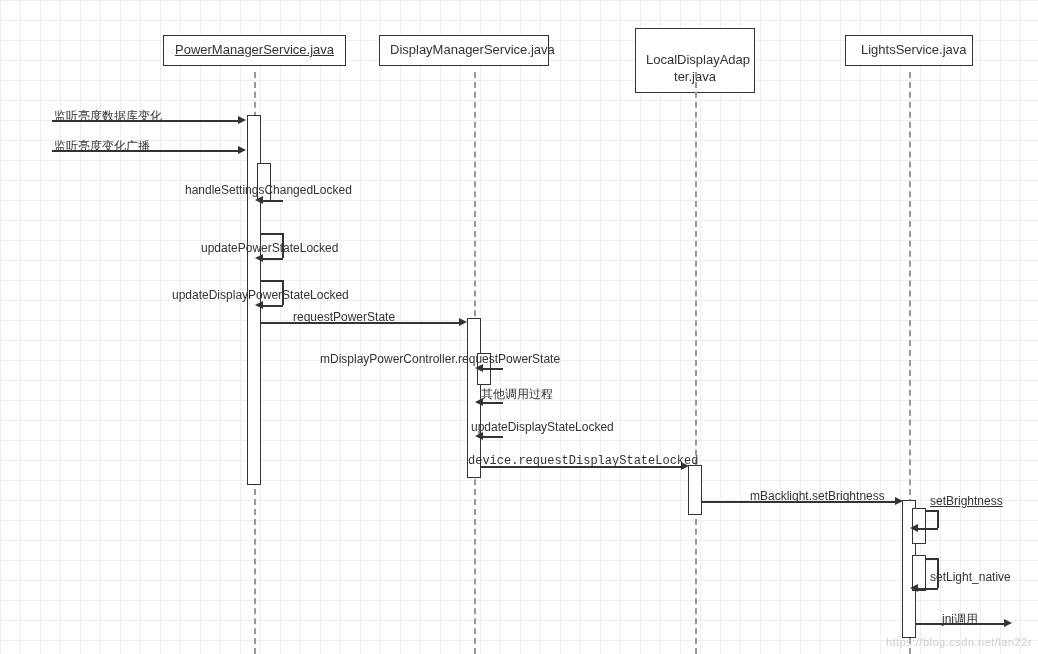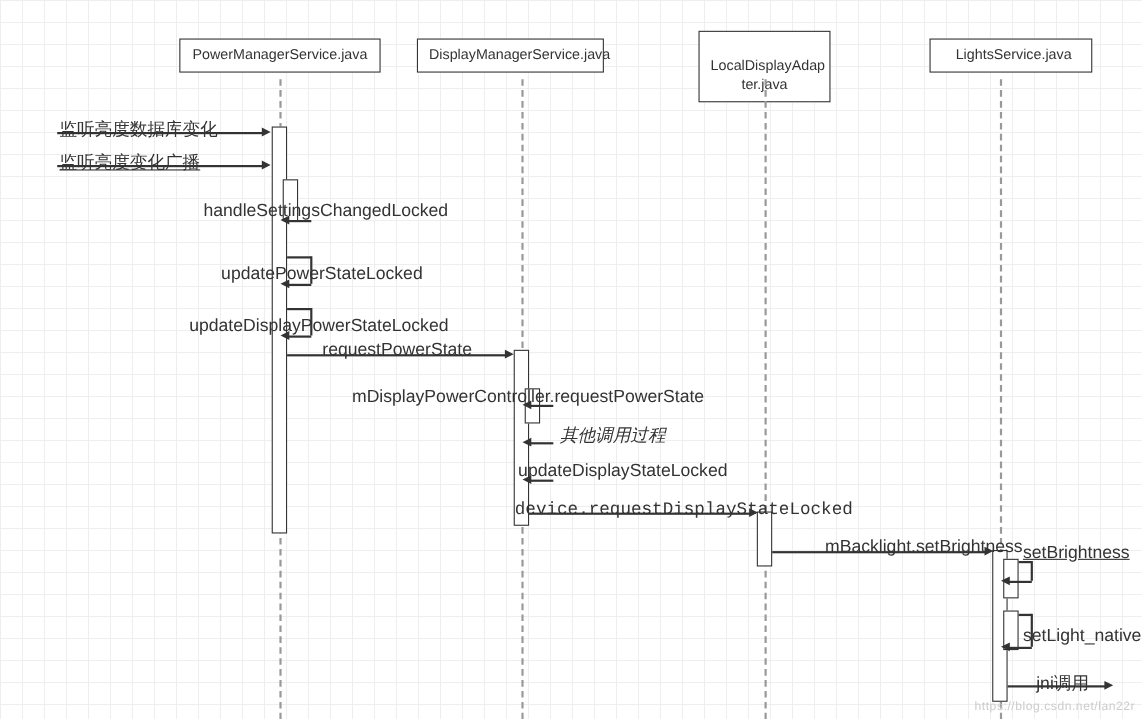--- a/index.html
+++ b/index.html
@@ -31,21 +31,21 @@
       width: 0;
     }
     .activation {
       position: absolute;
       background: #fff;
       border: 1px solid #333;
       width: 14px;
     }
     .msg-label {
       position: absolute;
-      font-size: 16px;
+      font-size: 12px;
       white-space: nowrap;
       background: transparent;
       text-align: center;
     }
     .arrow-line {
       position: absolute;
       background: #333;
       height: 1.5px;
     }
     .arrow-head {
@@ -62,31 +62,31 @@
       right: 6px;
       bottom: 6px;
       font-size: 11px;
       color: #ccc;
       letter-spacing: 0.5px;
     }
   </style>
 </head>
 <body>
 
-<div class="participant" style="left:163px;top:35px;width:183px;">
+<div class="participant" style="left:163px;top:35px;width:183px;text-decoration:underline;">
   <span>PowerManagerService.java</span>
 </div>
 <div class="participant" style="left:379px;top:35px;width:170px;">
   <span>DisplayManagerService.java</span>
 </div>
 <div class="participant" style="left:635px;top:28px;width:120px;white-space:pre-line;">
   <span>LocalDisplayAdap
 ter.java</span>
 </div>
-<div class="participant" style="left:845px;top:35px;width:148px;padding-left:15px;">
+<div class="participant" style="left:845px;top:35px;width:128px;padding-left:15px;">
   <span>LightsService.java</span>
 </div>
 
 <div class="lifeline" style="left:254px;top:72px;height:582px;"></div>
 <div class="lifeline" style="left:474px;top:72px;height:582px;"></div>
 <div class="lifeline" style="left:695px;top:72px;height:582px;"></div>
 <div class="lifeline" style="left:909px;top:72px;height:582px;"></div>
 
 <div class="activation" style="left:247px;top:115px;height:370px;"></div>
 <div class="activation" style="left:257px;top:163px;height:38px;"></div>
@@ -122,21 +122,21 @@
 <div class="arrow-head left" style="left:255px;top:301px;"></div>
 
 <div class="msg-label" style="left:293px;top:310px;">requestPowerState</div>
 <div class="arrow-line" style="left:261px;top:322px;width:200px;"></div>
 <div class="arrow-head right" style="left:459px;top:318px;"></div>
 
 <div class="msg-label" style="left:320px;top:352px;">mDisplayPowerController.requestPowerState</div>
 <div class="arrow-line" style="left:481px;top:368px;width:22px;"></div>
 <div class="arrow-head left" style="left:475px;top:364px;"></div>
 
-<div class="msg-label" style="left:509px;top:386px;font-style:italic;">其他调用过程</div>
+<div class="msg-label" style="left:481px;top:386px;">其他调用过程</div>
 <div class="arrow-line" style="left:481px;top:402px;width:22px;"></div>
 <div class="arrow-head left" style="left:475px;top:398px;"></div>
 
 <div class="msg-label" style="left:471px;top:420px;">updateDisplayStateLocked</div>
 <div class="arrow-line" style="left:481px;top:436px;width:22px;"></div>
 <div class="arrow-head left" style="left:475px;top:432px;"></div>
 
 <div class="msg-label" style="left:468px;top:454px;font-family:Liberation Mono, monospace;">device.requestDisplayStateLocked</div>
 <div class="arrow-line" style="left:481px;top:466px;width:202px;"></div>
 <div class="arrow-head right" style="left:681px;top:462px;"></div>

